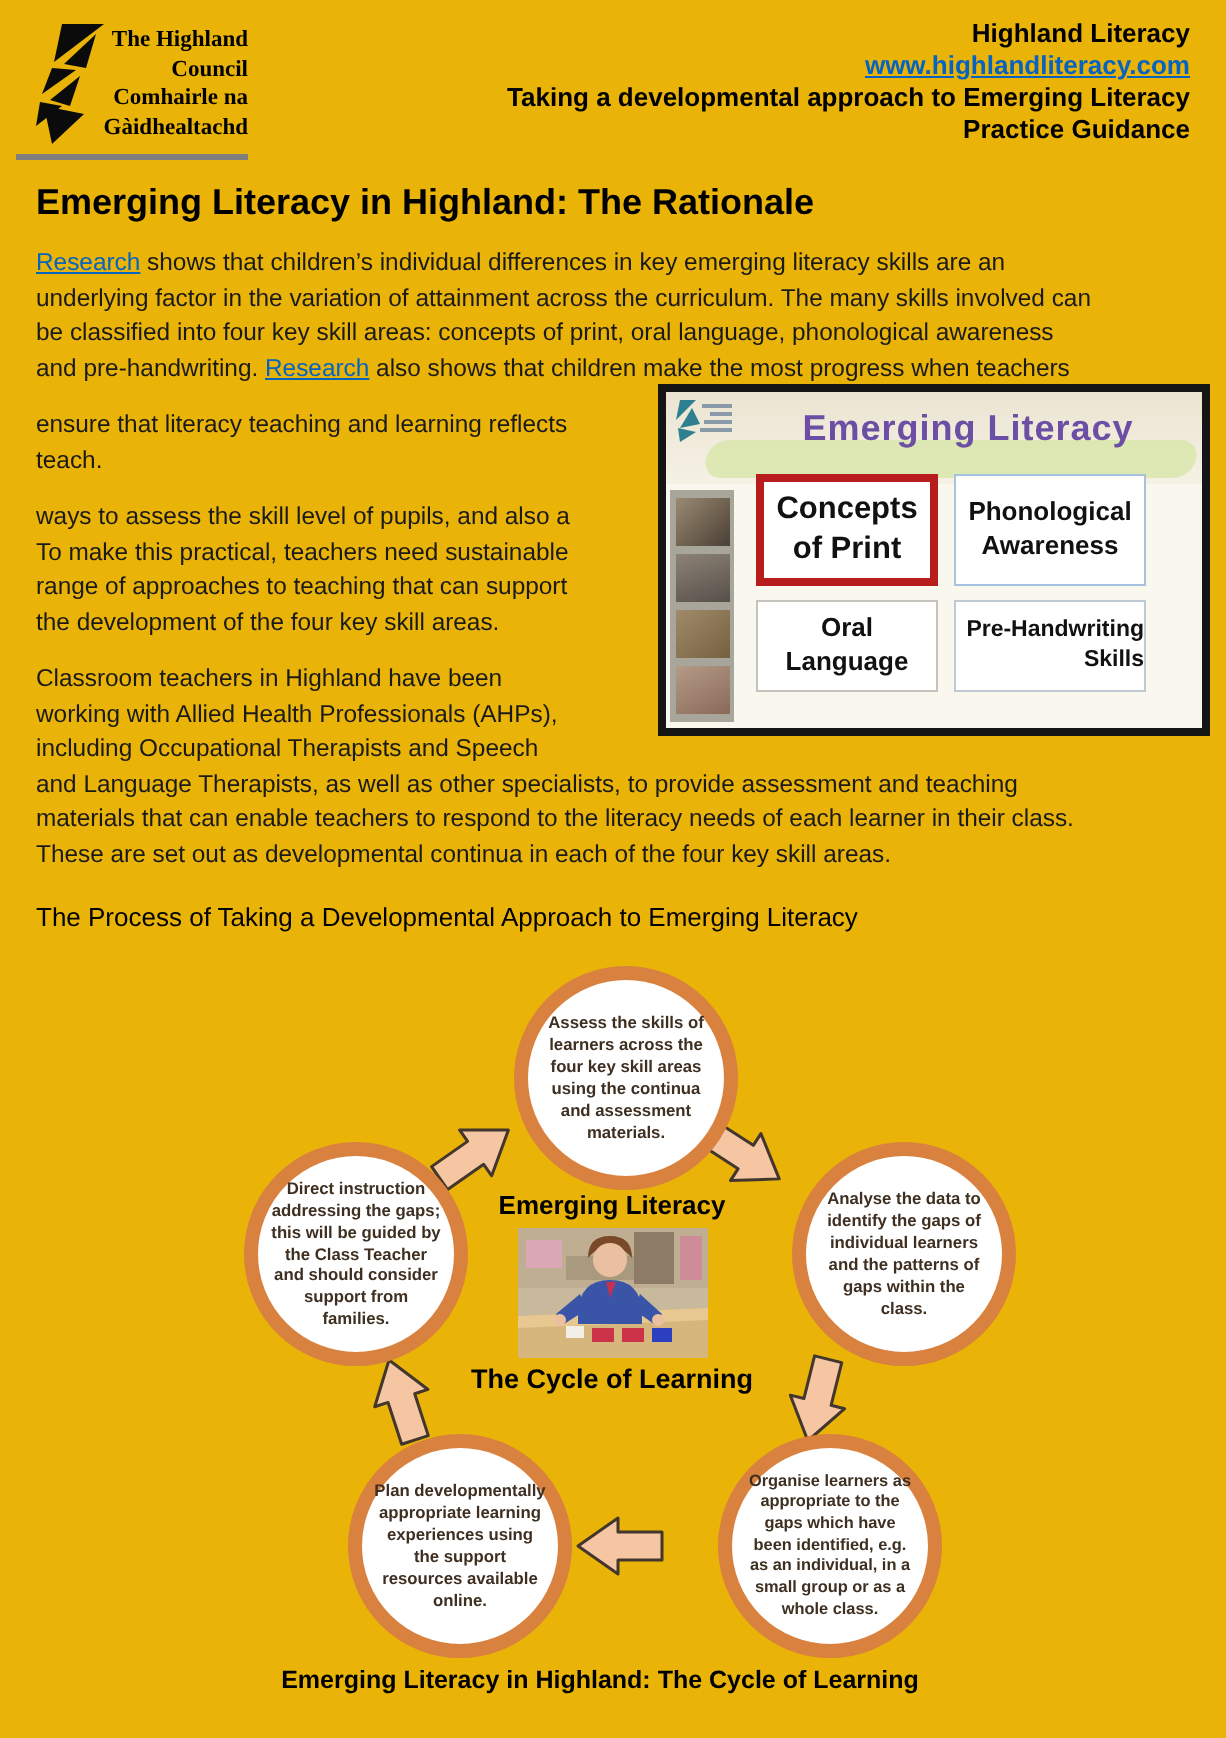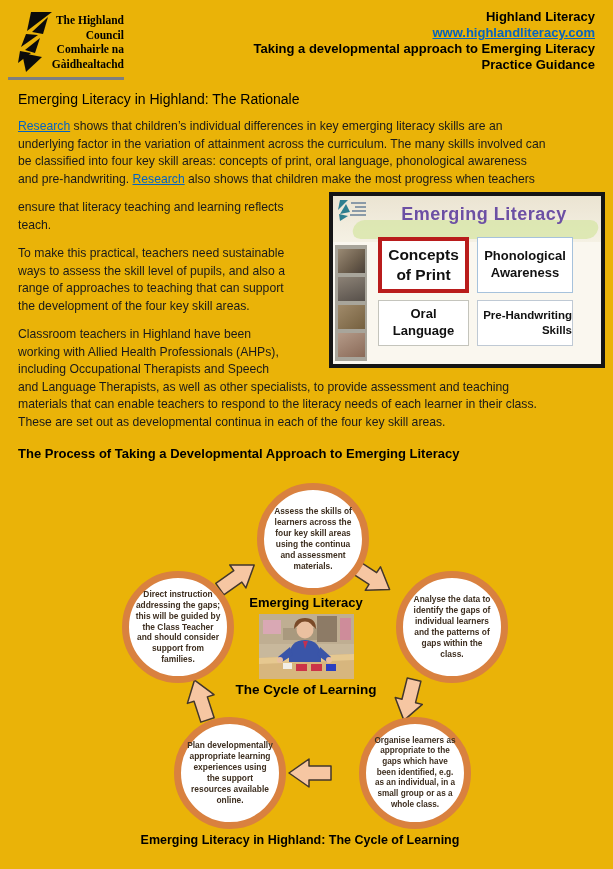--- a/index.html
+++ b/index.html
@@ -13,25 +13,25 @@
   .hc-logo polygon { fill:#0b0b0b; }
   .logo-text {
     position:absolute; left:8px; top:13px; width:116px; text-align:right;
     font-family:"Liberation Serif", serif; font-weight:bold; font-size:11.5px; line-height:14.5px; color:#000;
   }
   .logo-rule { position:absolute; left:8px; top:77px; width:116px; height:3px; background:#7f7f7f; }
   .header-right { position:absolute; right:18px; top:9px; text-align:right; font-weight:bold; font-size:13px; line-height:16px; color:#000; }
   a.doclink { color:#0563C1; text-decoration:underline; }
   
   .content { position:absolute; left:18px; top:91px; width:578px; }
-  h1.sect { font-size:14px; font-weight:normal; color:#000; margin:0 0 11px 0; }
+  h1.sect { font-size:18px; font-weight:bold; color:#000; margin:0 0 11px 0; }
   .line { white-space:nowrap; font-size:12.2px; line-height:17.5px; height:17.5px; }
   .para { margin:0 0 11px 0; }
   .wrapzone { width:322px; }
-  h2.sect { font-size:13px; font-weight:bold; color:#000; margin:15px 0 0 0; }
+  h2.sect { font-size:13px; font-weight:normal; color:#000; margin:15px 0 0 0; }
   
   .slide { position:absolute; left:329px; top:192px; width:276px; height:176px; border:4px solid #151515; background:#FAF7EF; }
   .slide-band { position:absolute; left:0; top:0; right:0; height:46px; background:linear-gradient(#EBE4D2,#F5F1E4); }
   .slide-streak { position:absolute; left:20px; top:24px; right:3px; height:19px; background:#D9E6AC; border-radius:10px; transform:skewX(-12deg); opacity:.85; }
   .slide-title { position:absolute; left:34px; right:0; top:8px; text-align:center; font-weight:bold; font-size:18px; letter-spacing:.5px; color:#6C4FA4; }
   .mini-logo { position:absolute; left:3px; top:2px; }
   .photo-strip { position:absolute; left:2px; top:49px; width:32px; height:116px; background:#A8A59B; padding-top:2px; }
   .photo-strip .ph { width:27px; height:24px; margin:2px auto 4px auto; }
   .ph1 { background:linear-gradient(135deg,#9a8a74,#6b5d4c 60%,#4a4038); }
   .ph2 { background:linear-gradient(160deg,#8c8276,#57504a); }
@@ -98,22 +98,22 @@
       <div class="line">be classified into four key skill areas: concepts of print, oral language, phonological awareness</div>
       <div class="line"><span>and pre-handwriting. </span><a href="#" class="doclink">Research</a><span> also shows that children make the most progress when teachers</span></div>
     </div>
 
     <div class="wrapzone">
       <div class="para">
         <div class="line">ensure that literacy teaching and learning reflects</div>
         <div class="line">teach.</div>
       </div>
       <div class="para">
+        <div class="line">ways to assess the skill level of pupils, and also a</div>
         <div class="line">To make this practical, teachers need sustainable</div>
-        <div class="line">ways to assess the skill level of pupils, and also a</div>
         <div class="line">range of approaches to teaching that can support</div>
         <div class="line">the development of the four key skill areas.</div>
       </div>
       <div class="para" style="margin-bottom:0;">
         <div class="line">Classroom teachers in Highland have been</div>
         <div class="line">working with Allied Health Professionals (AHPs),</div>
         <div class="line">including Occupational Therapists and Speech</div>
       </div>
     </div>
 

